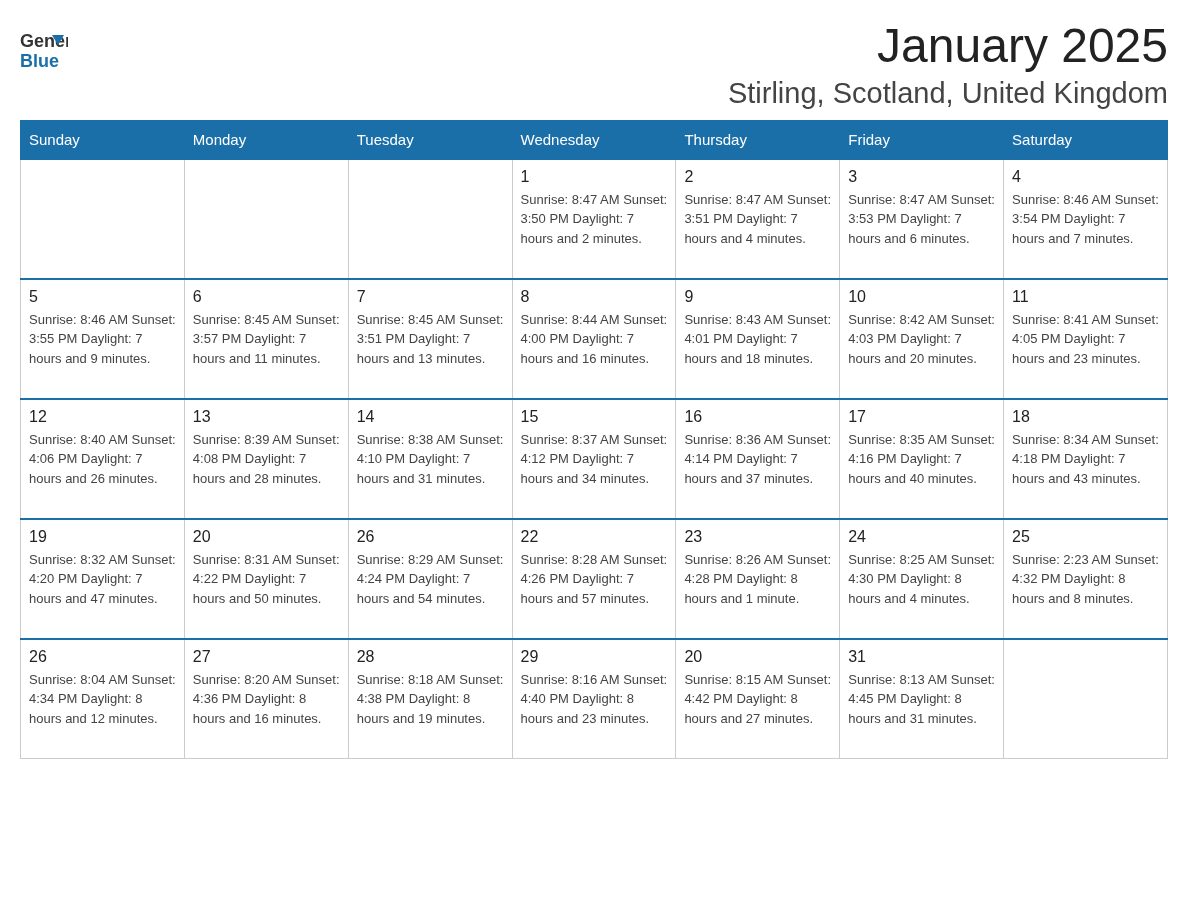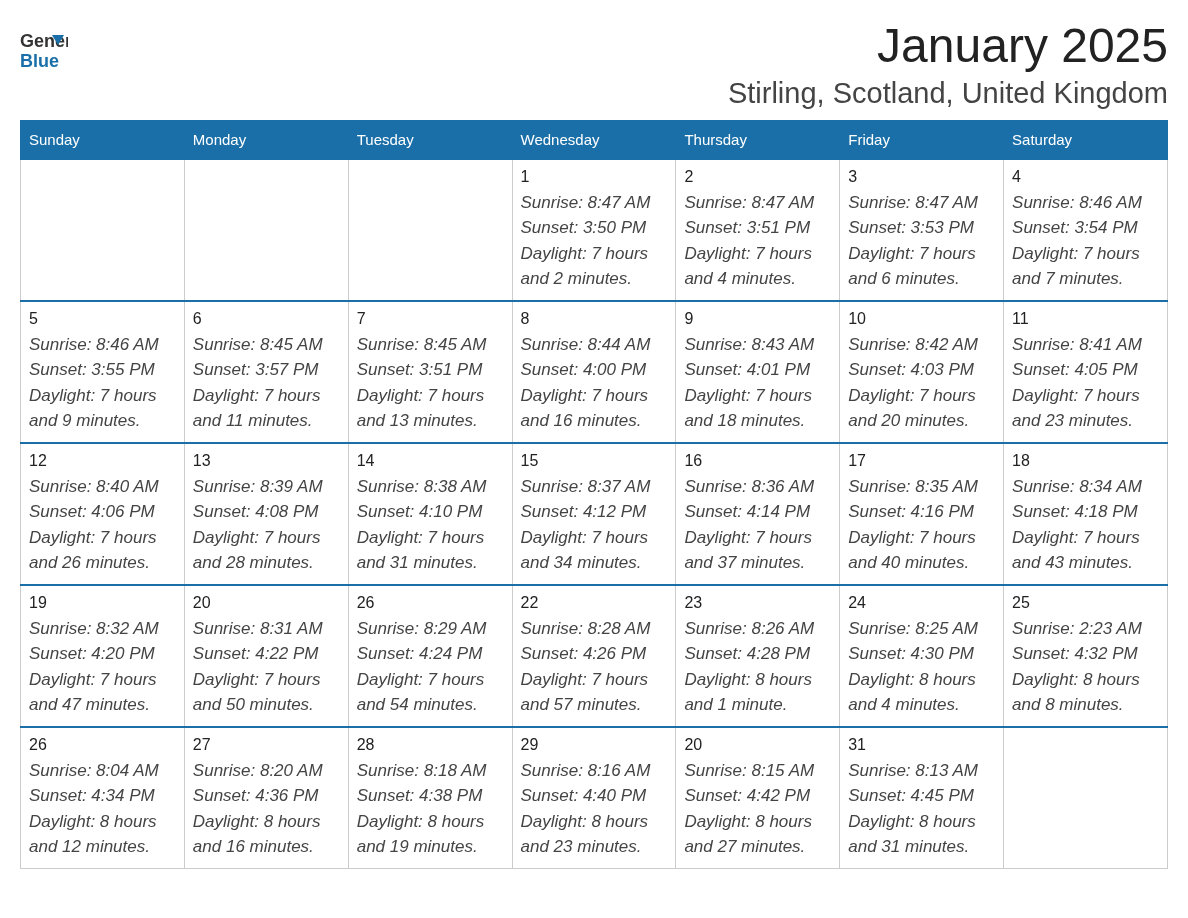--- a/index.html
+++ b/index.html
@@ -68,24 +68,23 @@
       background: #fff;
     }
     .day-number {
       font-size: 16px;
       font-weight: normal;
       color: #222;
       margin-bottom: 4px;
       display: block;
     }
     .day-info {
-      font-size: 17px;
+      font-size: 13px;
       color: #444;
       line-height: 1.5;
-      font-style: italic;
     }
     .calendar tr td {
       border-top: 2px solid #1a6fa8;
     }
     .calendar thead tr th {
       border: 1px solid #1a6fa8;
     }
     
     .calendar tbody tr:first-child td {
       border-top: 2px solid #1a6fa8;

